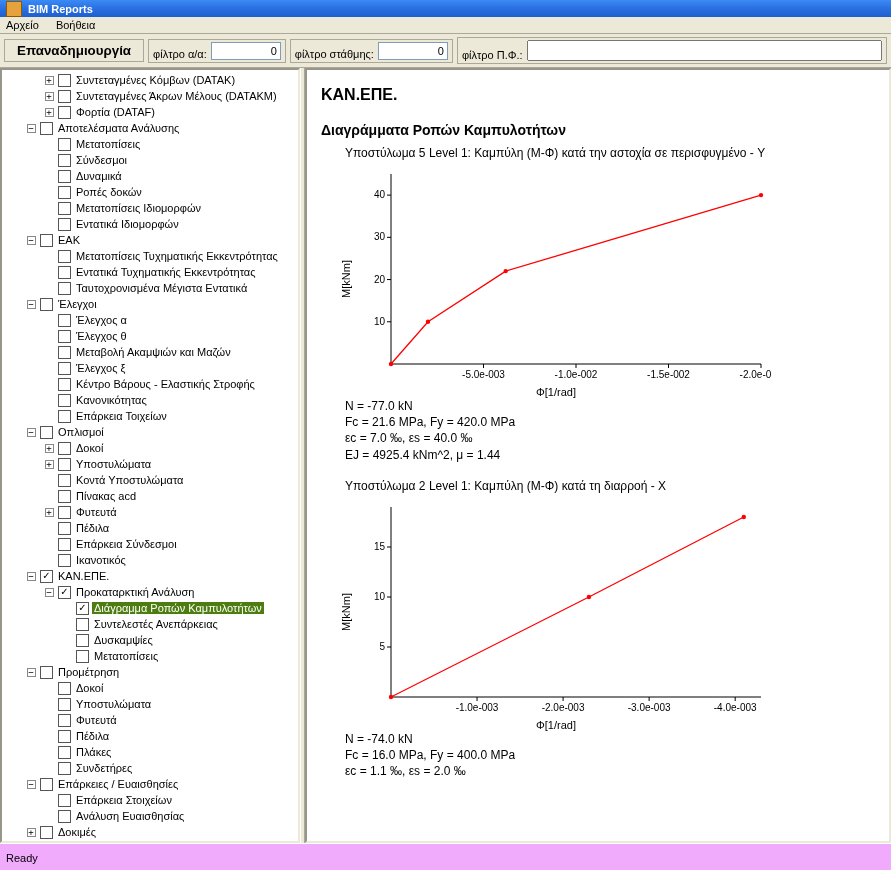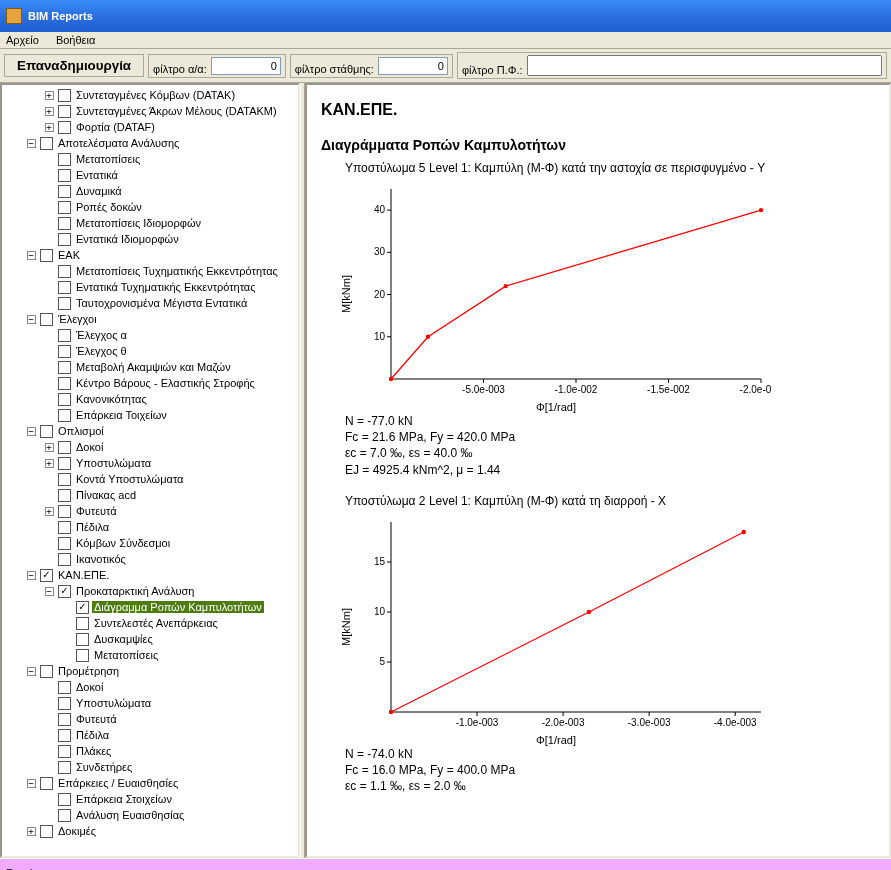--- a/index.html
+++ b/index.html
@@ -8,21 +8,21 @@
     font-family: Tahoma, Arial, sans-serif;
     font-size: 11px;
     background: #ece9d8;
     overflow: hidden;
     width: 891px;
     height: 870px;
   }
   .titlebar {
     background: linear-gradient(to bottom, #3a8bf6 0%, #2a6fe0 50%, #1f5fcf 100%);
     color: #fff;
-    height: 32px;
+    height: 17px;
     display: flex;
     align-items: center;
     padding: 0 6px;
     font-weight: bold;
   }
   .titlebar .icon {
     width: 16px; height: 16px;
     background: #e6a23c;
     margin-right: 6px;
     border: 1px solid #8b5a00;
@@ -249,21 +249,21 @@
           <span class="indent"></span>
           <span class="exp"></span>
           <span class="chk"></span>
           <span class="lbl">Μετατοπίσεις</span>
         </div>
         <div class="node">
           <span class="indent"></span>
           <span class="indent"></span>
           <span class="exp"></span>
           <span class="chk"></span>
-          <span class="lbl">Εντατικά</span>
+          <span class="lbl">Σύνδεσμοι</span>
         </div>
         <div class="node">
           <span class="indent"></span>
           <span class="indent"></span>
           <span class="exp"></span>
           <span class="chk"></span>
           <span class="lbl">Δυναμικά</span>
         </div>
         <div class="node">
           <span class="indent"></span>
@@ -342,20 +342,27 @@
           <span class="indent"></span>
           <span class="exp"></span>
           <span class="chk"></span>
           <span class="lbl">Μεταβολή Ακαμψιών και Μαζών</span>
         </div>
         <div class="node">
           <span class="indent"></span>
           <span class="indent"></span>
           <span class="exp"></span>
           <span class="chk"></span>
+          <span class="lbl">Έλεγχος ξ</span>
+        </div>
+        <div class="node">
+          <span class="indent"></span>
+          <span class="indent"></span>
+          <span class="exp"></span>
+          <span class="chk"></span>
           <span class="lbl">Κέντρο Βάρους - Ελαστικής Στροφής</span>
         </div>
         <div class="node">
           <span class="indent"></span>
           <span class="indent"></span>
           <span class="exp"></span>
           <span class="chk"></span>
           <span class="lbl">Κανονικότητας</span>
         </div>
         <div class="node">
@@ -419,21 +426,21 @@
           <span class="indent"></span>
           <span class="exp"></span>
           <span class="chk"></span>
           <span class="lbl">Πέδιλα</span>
         </div>
         <div class="node">
           <span class="indent"></span>
           <span class="indent"></span>
           <span class="exp"></span>
           <span class="chk"></span>
-          <span class="lbl">Κόμβων Σύνδεσμοι</span>
+          <span class="lbl">Επάρκεια Σύνδεσμοι</span>
         </div>
         <div class="node">
           <span class="indent"></span>
           <span class="indent"></span>
           <span class="exp"></span>
           <span class="chk"></span>
           <span class="lbl">Ικανοτικός</span>
         </div>
         <div class="node">
           <span class="indent"></span>

